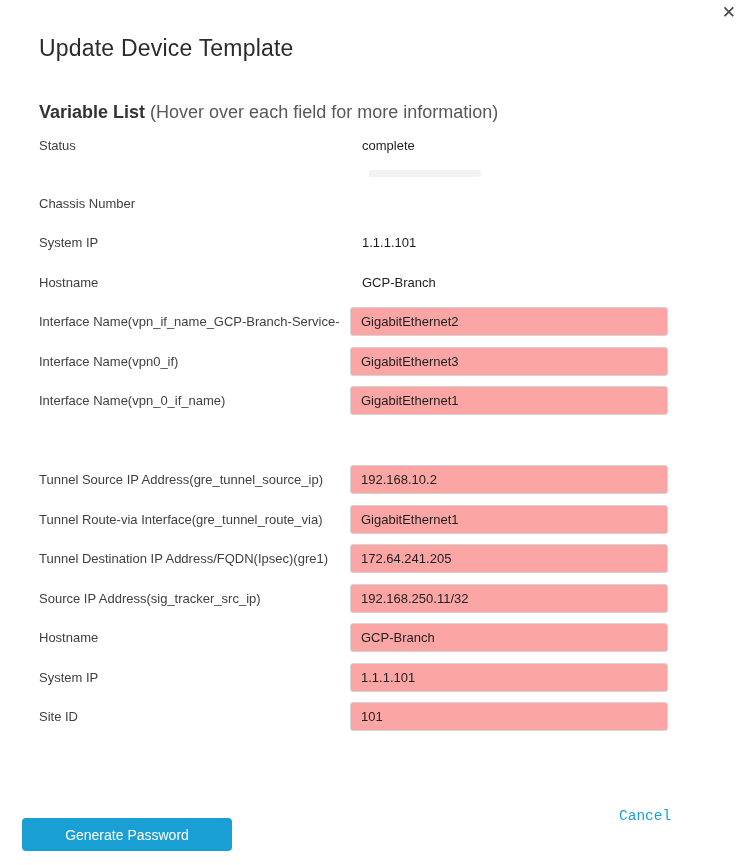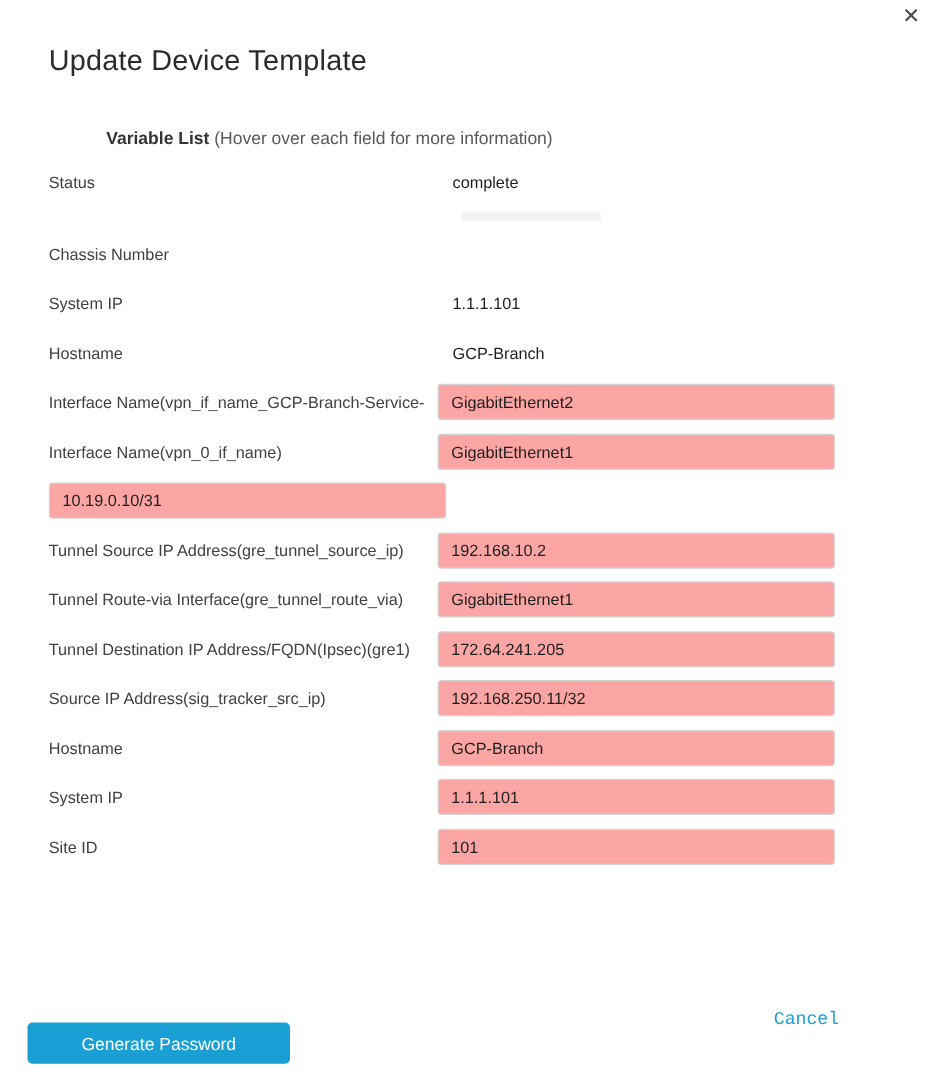--- a/index.html
+++ b/index.html
@@ -22,21 +22,21 @@
   }
 
   .title {
     position: absolute; left: 39px; top: 20px;
     font-size: 23px; font-weight: 400; color: #2b2b2b;
     letter-spacing: 0.2px;
   }
 
   .section-head {
     position: absolute; left: 39px; top: 102px;
-    font-size: 14px; color: #333; margin-left: 46px;
+    font-size: 18px; color: #333;
   }
   .section-head .heading { font-weight: 700; color: #333; }
   .section-head .hint { font-weight: 400; color: #58585b; }
 
   .rows { position: absolute; left: 39px; top: 126px; width: 674px; }
   .row { height: 39.5px; display: flex; align-items: center; }
   .row .label {
     flex: none; width: 311px;
     font-size: 13px; color: #404040;
     white-space: nowrap; overflow: hidden;
@@ -117,28 +117,31 @@
       <span class="static-value">GCP-Branch</span>
     </div>
 
     <div>
 
         <div class="row">
           <span class="label">Interface Name(vpn_if_name_GCP-Branch-Service-</span>
           <input type="text" value="GigabitEthernet2" style="">
         </div>
 
+        <div class="row">
+          <span class="label">Interface Name(vpn0_if)</span>
+          <input type="text" value="GigabitEthernet3" style="">
+        </div>
 
         <div class="row">
           <span class="label">Interface Name(vpn_0_if_name)</span>
           <input type="text" value="GigabitEthernet1" style="">
         </div>
 
         <div class="row">
-          <input type="text" value="10.19.0.10/31" style="">
         </div>
 
         <div class="row">
           <span class="label">Tunnel Source IP Address(gre_tunnel_source_ip)</span>
           <input type="text" value="192.168.10.2" style="">
         </div>
 
         <div class="row">
           <span class="label">Tunnel Route-via Interface(gre_tunnel_route_via)</span>
           <input type="text" value="GigabitEthernet1" style="">

